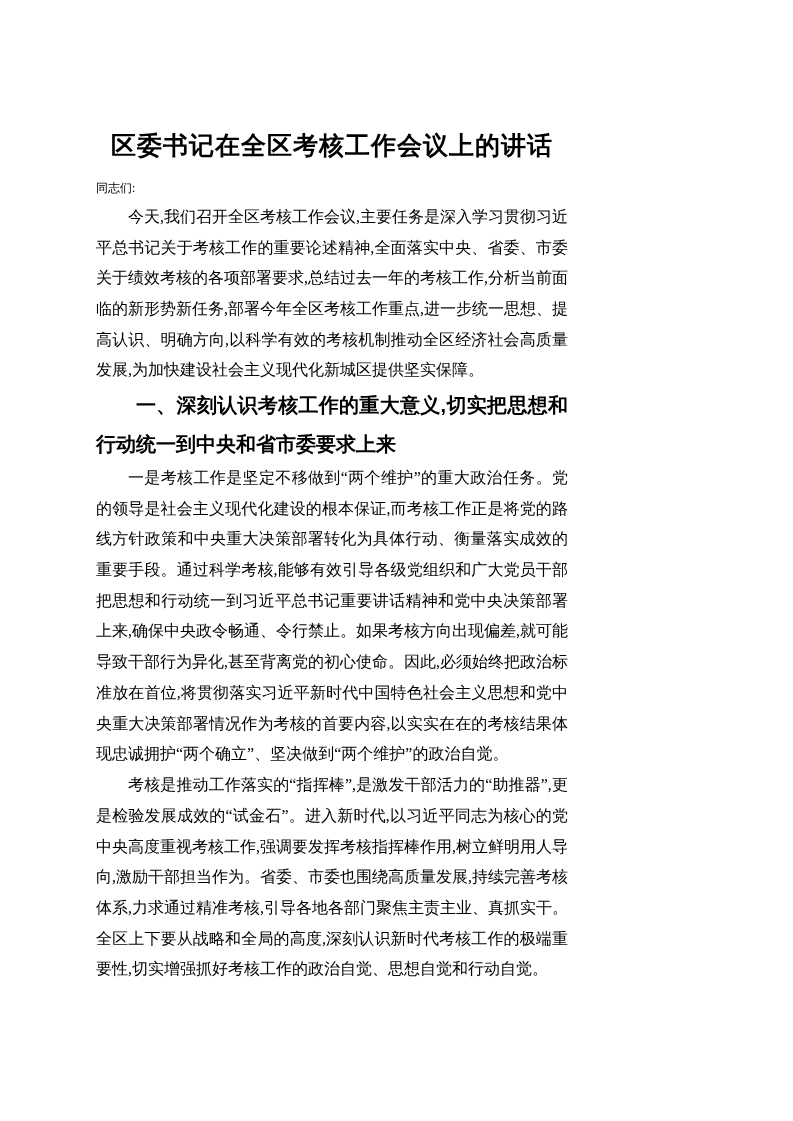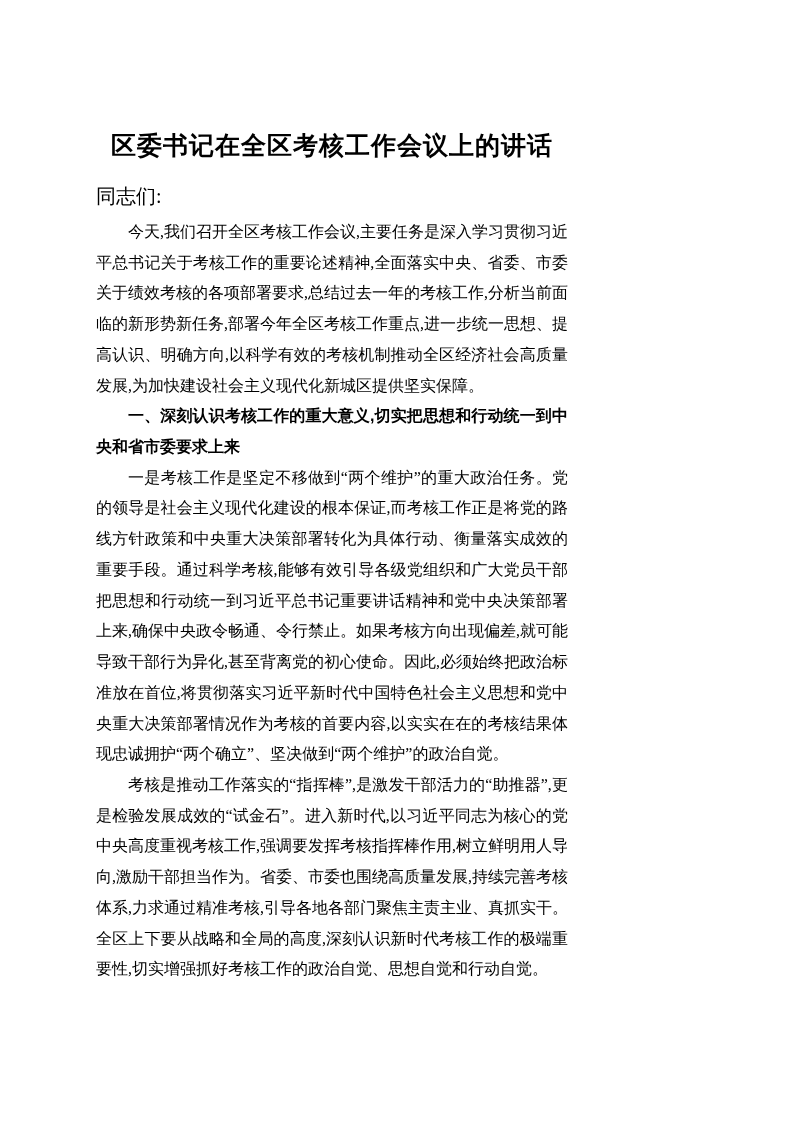--- a/index.html
+++ b/index.html
@@ -23,38 +23,38 @@
   .doc-title {
     font-family: "Liberation Sans", "DejaVu Sans", sans-serif;
     font-weight: bold;
     font-size: 25px;
     letter-spacing: 1px;
     text-align: center;
     margin: 0 0 14px 0;
     line-height: 1.4;
   }
   .salutation {
-    font-size: 20px;
+    font-size: 12px;
     line-height: 1.9;
     margin: 0 0 2px 0;
     text-align: justify;
     text-justify: inter-ideograph;
   }
   p.body-para {
     font-size: 16px;
     line-height: 1.92;
     margin: 0;
     text-align: justify;
     text-justify: inter-ideograph;
     text-indent: 2em;
   }
   p.heading-para {
     font-family: "Liberation Sans", "DejaVu Sans", sans-serif;
     font-weight: bold;
-    font-size: 16px;
+    font-size: 20px;
     line-height: 1.92;
     margin: 0;
     text-align: justify;
     text-justify: inter-ideograph;
     text-indent: 2em;
   }
 </style>
 </head>
 <body>
 

